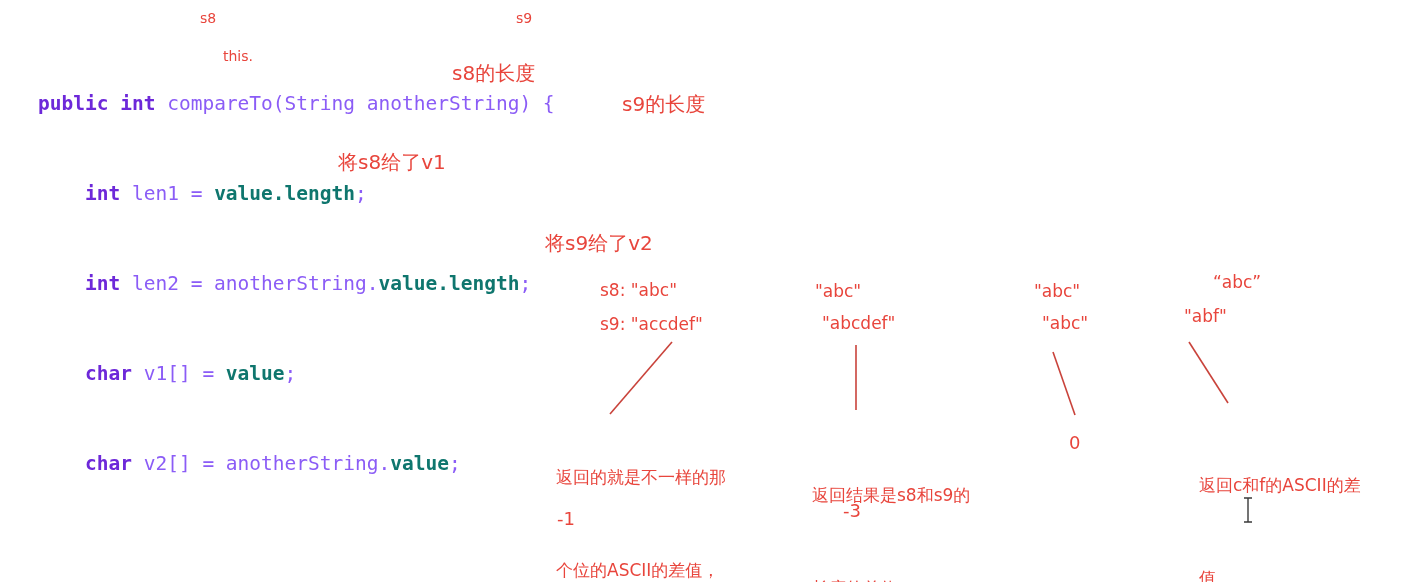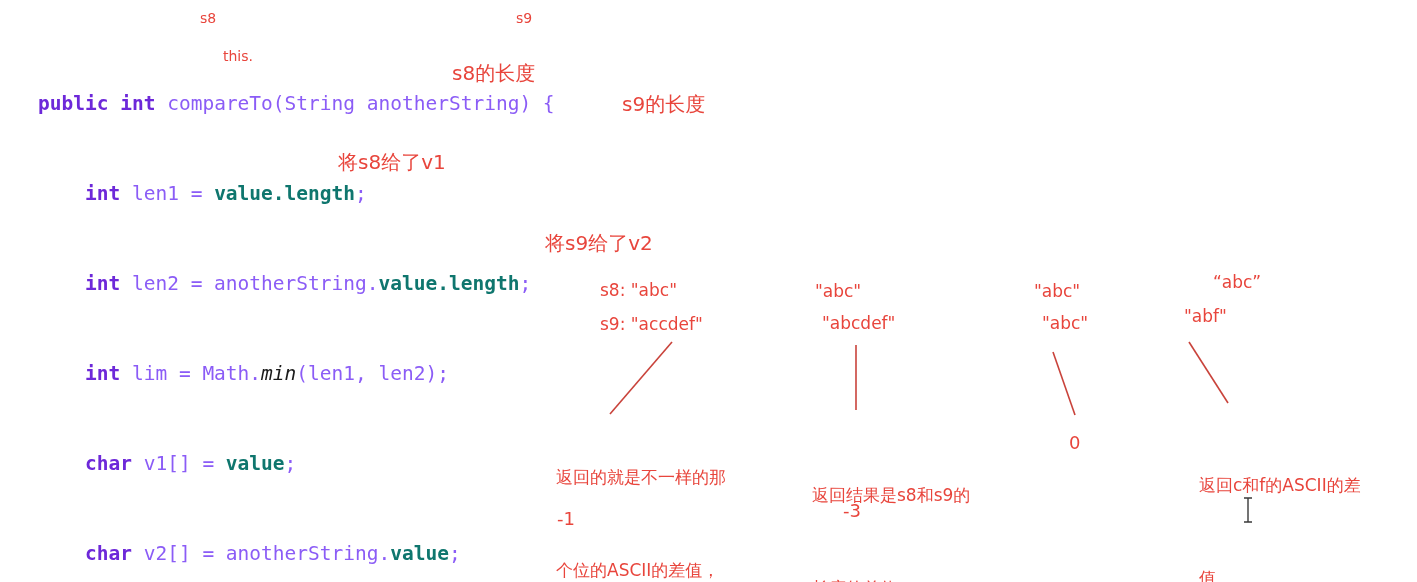--- a/index.html
+++ b/index.html
@@ -97,21 +97,20 @@
 </style>
 </head>
 <body>
 
 <div id="page">
 
   <div class="code-block">
     <div class="code-line"><span class="kw">public</span><span class="plain"> </span><span class="kw">int</span><span class="plain"> compareTo(String anotherString) {</span></div>
     <div class="code-line"><span class="plain">    </span><span class="kw">int</span><span class="plain"> len1 = </span><span class="fld">value</span><span class="fld">.</span><span class="fld">length</span><span class="plain">;</span></div>
     <div class="code-line"><span class="plain">    </span><span class="kw">int</span><span class="plain"> len2 = anotherString.</span><span class="fld">value</span><span class="fld">.</span><span class="fld">length</span><span class="plain">;</span></div>
-    <div class="code-line"><span class="plain">    </span><span class="kw">int</span><span class="plain"> lim = Math.</span><span class="mth">min</span><span class="plain">(len1, len2);</span></div>
     <div class="code-line"><span class="plain">    </span><span class="kw">char</span><span class="plain"> v1[] = </span><span class="fld">value</span><span class="plain">;</span></div>
     <div class="code-line"><span class="plain">    </span><span class="kw">char</span><span class="plain"> v2[] = anotherString.</span><span class="fld">value</span><span class="plain">;</span></div>
     
     
     
     
     
     
     
     

